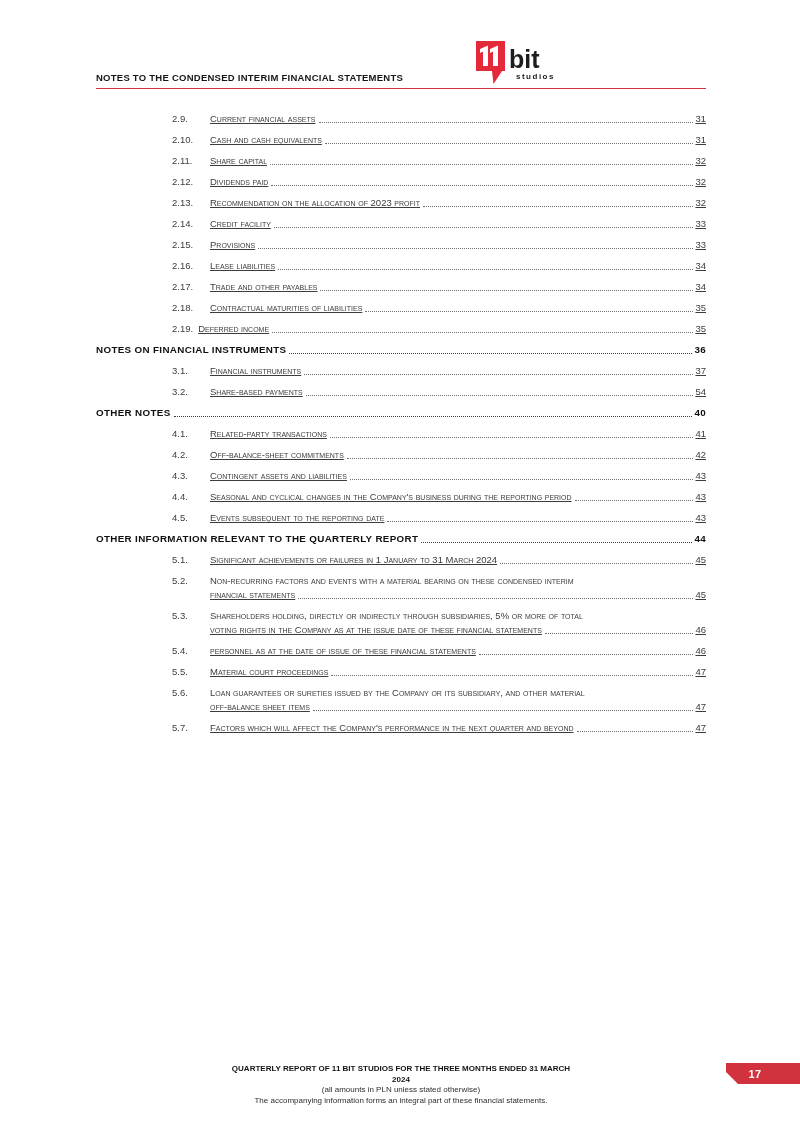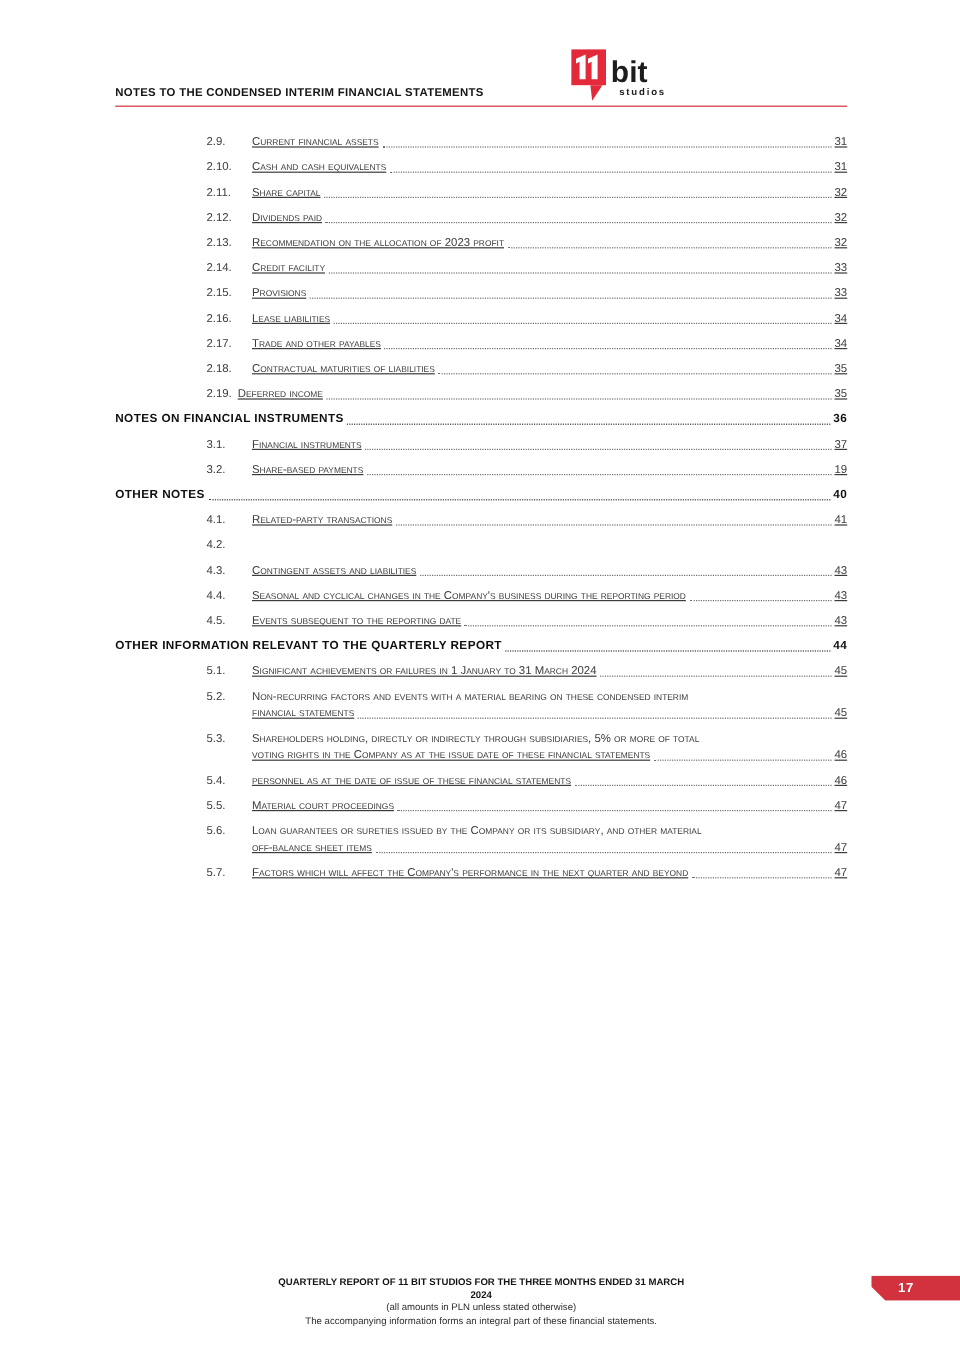--- a/index.html
+++ b/index.html
@@ -193,41 +193,48 @@
             <span class="page-num">37</span>
           </div>
         </div>
       </div>
       <div class="row sub">
         <span class="num">3.2.</span>
         <div class="body">
           <div class="bline lastline">
             <span class="txt">Share-based payments</span>
             <span class="leader"></span>
-            <span class="page-num">19</span>
+            <span class="page-num">54</span>
           </div>
         </div>
       </div>
       <div class="row section">
         <span class="label">OTHER NOTES</span>
         <span class="leader"></span>
         <span class="page-num">40</span>
       </div>
       <div class="row sub">
         <span class="num">4.1.</span>
         <div class="body">
           <div class="bline lastline">
             <span class="txt">Related-party transactions</span>
             <span class="leader"></span>
             <span class="page-num">41</span>
           </div>
         </div>
       </div>
       <div class="row sub">
         <span class="num">4.2.</span>
+        <div class="body">
+          <div class="bline lastline">
+            <span class="txt">Off-balance-sheet commitments</span>
+            <span class="leader"></span>
+            <span class="page-num">42</span>
+          </div>
+        </div>
       </div>
       <div class="row sub">
         <span class="num">4.3.</span>
         <div class="body">
           <div class="bline lastline">
             <span class="txt">Contingent assets and liabilities</span>
             <span class="leader"></span>
             <span class="page-num">43</span>
           </div>
         </div>

